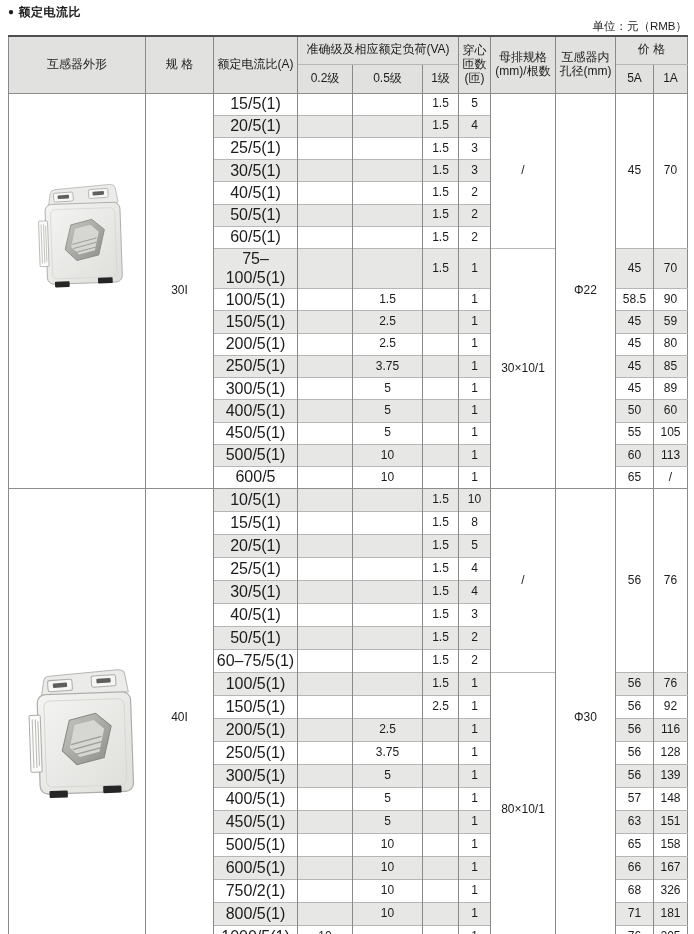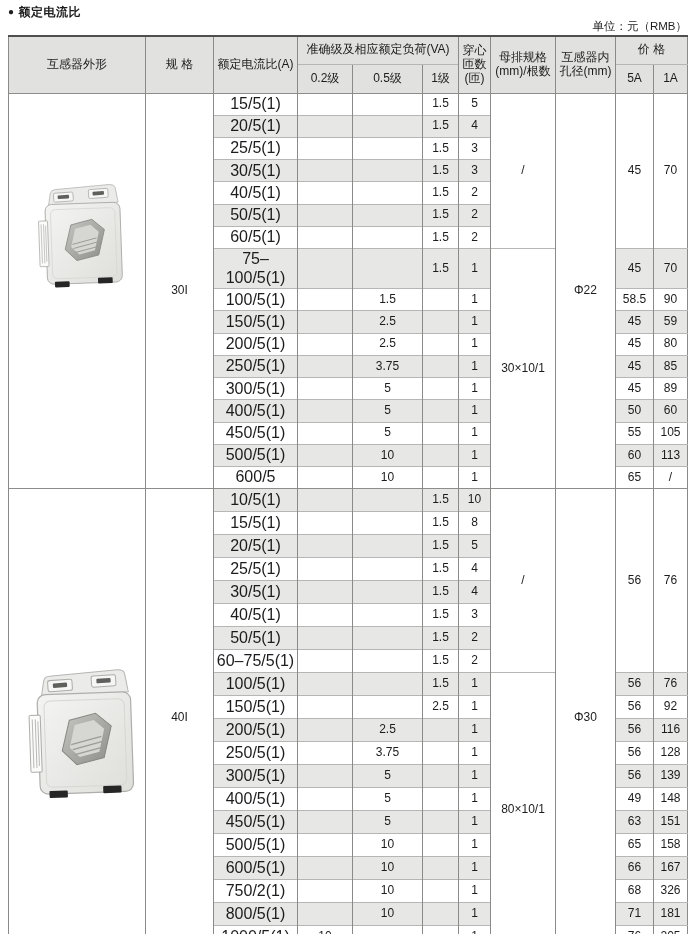--- a/index.html
+++ b/index.html
@@ -388,21 +388,21 @@
         <td class="num stripe">1</td>
         <td class="num stripe">56</td>
         <td class="num stripe">139</td>
       </tr>
       <tr style="height: 23px;">
         <td class="ratio-cell">400/5(1)</td>
         <td class="num"></td>
         <td class="num">5</td>
         <td class="num"></td>
         <td class="num">1</td>
-        <td class="num">49</td>
+        <td class="num">57</td>
         <td class="num">148</td>
       </tr>
       <tr style="height: 23px;">
         <td class="ratio-cell stripe">450/5(1)</td>
         <td class="num stripe"></td>
         <td class="num stripe">5</td>
         <td class="num stripe"></td>
         <td class="num stripe">1</td>
         <td class="num stripe">63</td>
         <td class="num stripe">151</td>

